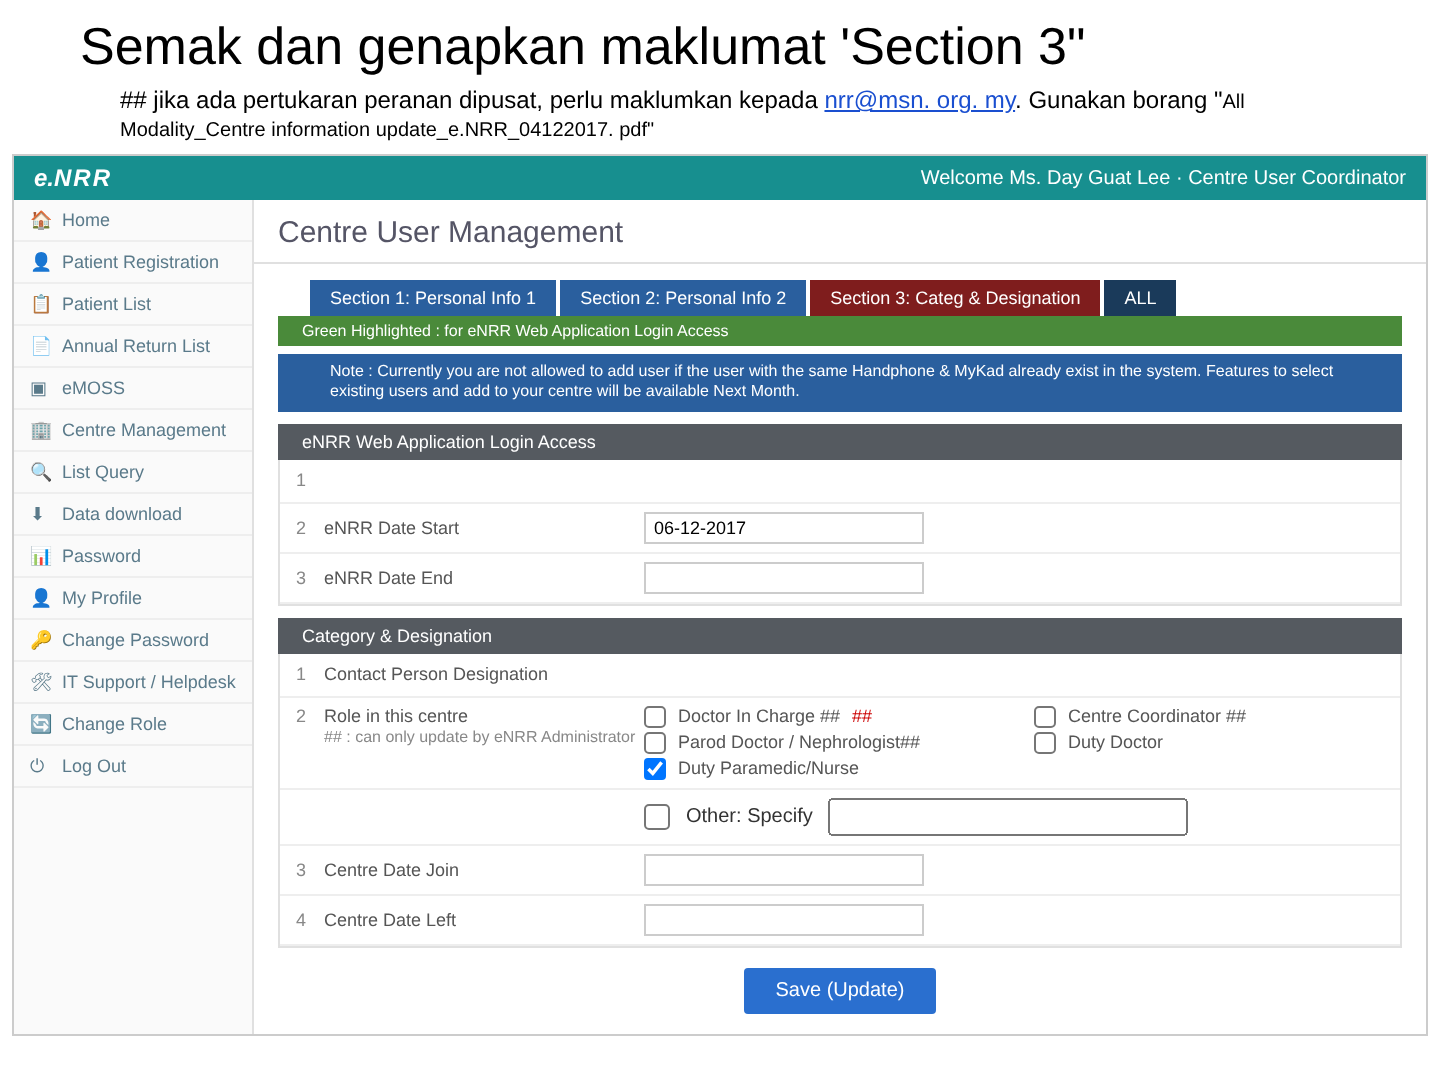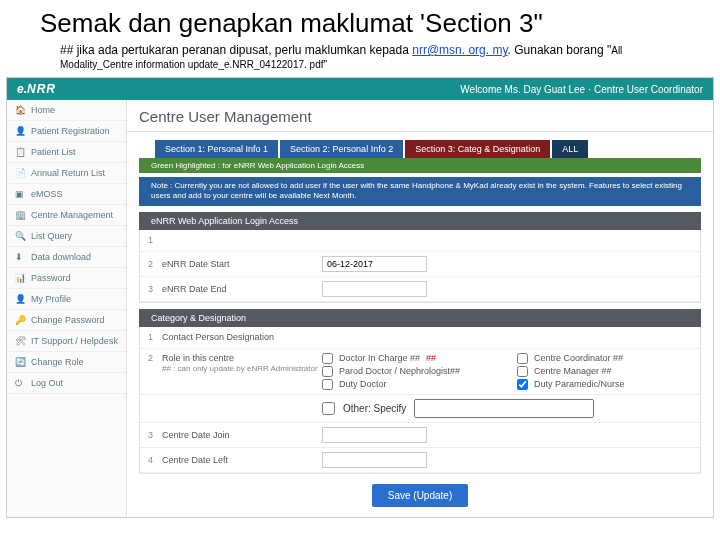--- a/index.html
+++ b/index.html
@@ -17,28 +17,28 @@
   .sidebar { width: 120px; background: #fafafa; border-right: 1px solid #e0e0e0; }
   .sidebar-item { display: flex; align-items: center; gap: 6px; padding: 5px 8px; border-bottom: 1px solid #eee; font-size: 9px; color: #5a7a8a; cursor: pointer; }
   .sidebar-item .sicon { width: 10px; height: 10px; display: inline-block; }
   .main { flex: 1; background: #fff; padding: 6px 0 0; }
   .page-heading { font-size: 15px; color: #556; padding: 2px 12px 6px; border-bottom: 1px solid #e0e0e0; }
   .tabs { display: flex; margin: 8px 28px 0; }
   .tab { padding: 4px 10px; font-size: 9px; color: #fff; background: #2a5f9e; margin-right: 2px; cursor: pointer; }
   .tab.dark { background: #7f1d1d; }
   .tab.all { background: #1a3a5a; }
   .green-hint { background: #4a8a3a; color: #fff; font-size: 8px; padding: 3px 12px; margin: 0 12px; }
-  .note-bar { background: #2a5f9e; color: #fff; font-size: 8px; padding: 4px 12px; margin: 4px 12px 0; line-height: 1.3; }
+  .note-bar { background: #2a5f9e; color: #fff; font-size: 8px; padding: 4px 26px; margin: 4px 12px 0; line-height: 1.3; }
   .section-header { background: #555a60; color: #fff; font-size: 9px; padding: 4px 12px; margin: 6px 12px 0; }
   .form-area { margin: 0 12px; border: 1px solid #e0e0e0; border-top: none; }
   .form-row { display: flex; align-items: center; border-bottom: 1px solid #eee; padding: 4px 8px; min-height: 22px; }
   .form-row .num { width: 14px; color: #888; font-size: 9px; }
   .form-row .label { width: 160px; font-size: 9px; color: #555; }
   .form-row .value { flex: 1; font-size: 9px; color: #333; }
-  .form-row input[type=text] { border: 1px solid #ccc; padding: 2px 4px; font-size: 9px; width: 105px; }
+  .form-row input[type=text] { border: 1px solid #ccc; padding: 2px 4px; font-size: 9px; width: 140px; }
   .ghost { color: #888; font-size: 8px; }
   .checkgrid { display: grid; grid-template-columns: 1fr 1fr; gap: 2px 20px; flex: 1; }
   .checkitem { display: flex; align-items: center; gap: 6px; font-size: 9px; color: #555; }
   .checkitem input { width: 11px; height: 11px; }
   .checkitem .role-label { white-space: nowrap; }
   .req { color: #c00; }
   .btn-row { text-align: center; padding: 10px 0; }
   .btn { background: #2a6fcf; color: #fff; border: none; padding: 6px 16px; font-size: 10px; border-radius: 2px; cursor: pointer; }
   .other-row { display:flex; align-items:center; gap:8px; padding:4px 8px 4px 182px; border-bottom:1px solid #eee; }
 </style>
@@ -168,24 +168,20 @@
             <label class="checkitem">
                 <input type="checkbox" style="">
                 <span class="role-label">Centre Coordinator ##</span>
               </label>
             <label class="checkitem">
                 <input type="checkbox" style="">
                 <span class="role-label">Parod Doctor / Nephrologist##</span>
               </label>
             <label class="checkitem">
                 <input type="checkbox" style="">
-                <span class="role-label">Centre Manager ##</span>
-              </label>
-            <label class="checkitem">
-                <input type="checkbox" style="">
                 <span class="role-label">Duty Doctor</span>
               </label>
             <label class="checkitem">
                 <input type="checkbox" checked="" style="">
                 <span class="role-label">Duty Paramedic/Nurse</span>
               </label>
           </div>
         </div>
         <div class="other-row">
           <input type="checkbox" style="">

